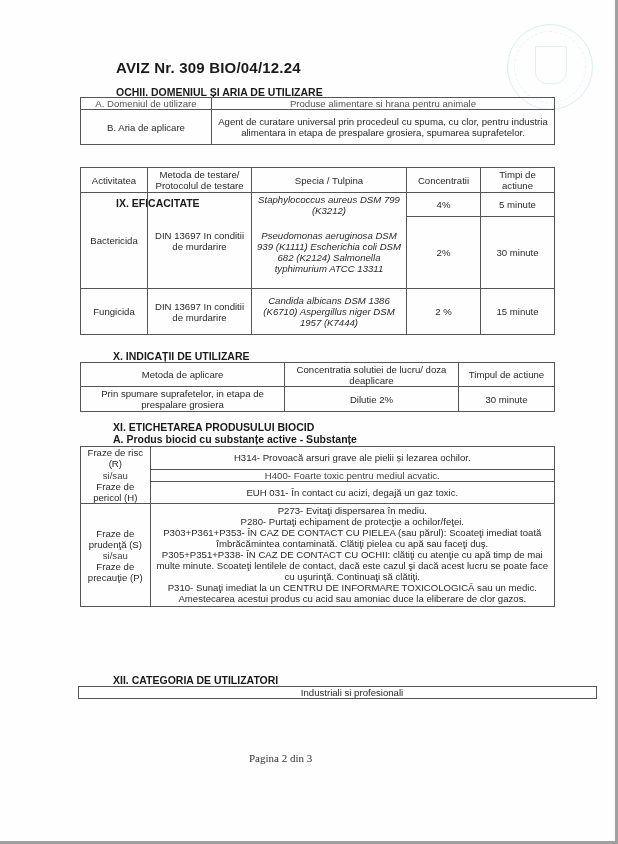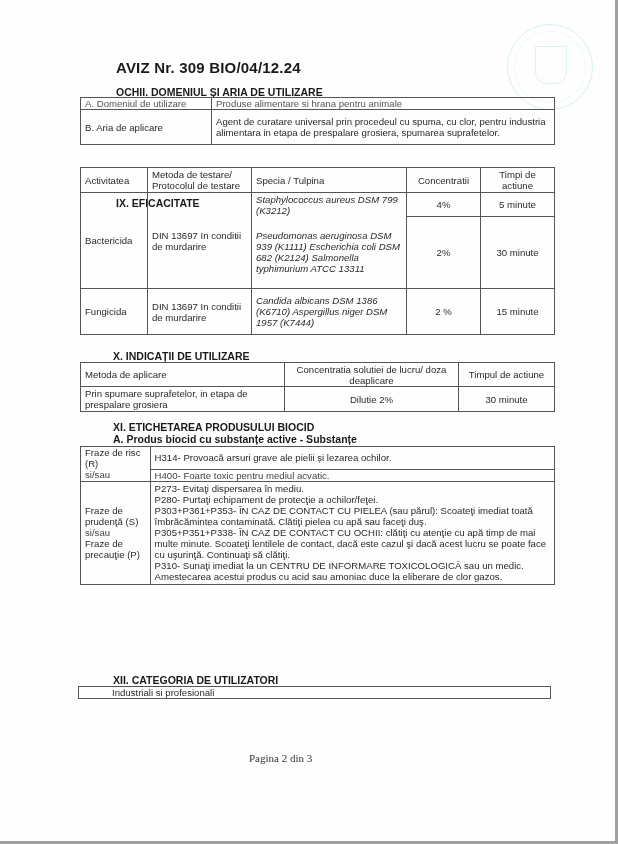--- a/index.html
+++ b/index.html
@@ -11,21 +11,21 @@
   .edge-bottom { position: absolute; left: 0; bottom: 0; width: 618px; height: 3px; background: #a0a0a0; }
   .stamp {
     position: absolute; left: 507px; top: 24px; width: 84px; height: 84px; border-radius: 50%;
     border: 1px solid #d6f0f6; 
   }
   .stamp .inner { position: absolute; left: 27px; top: 21px; width: 30px; height: 36px; border: 1px solid #dcf2f8; border-radius: 0 0 12px 12px; }
   .stamp .ring { position: absolute; left: 6px; top: 6px; width: 70px; height: 70px; border-radius: 50%; border: 1px dashed #e2f4f9; }
   .title { position: absolute; left: 116px; top: 59px; font-size: 15px; font-weight: bold; letter-spacing: 0.2px; color: #1a1a1a; }
   .sec { position: absolute; font-size: 10.5px; font-weight: bold; color: #1a1a1a; }
   table { position: absolute; border-collapse: collapse; font-size: 9.6px; color: #2a2a2a; }
-  td { border: 1px solid #555; padding: 0 4px; vertical-align: middle; line-height: 11px; }
+  td { border: 1px solid #555; padding: 0 4px; vertical-align: middle; line-height: 11px; text-align: center; }
   .c { text-align: center; }
   .i { font-style: italic; }
   .footer { position: absolute; left: 249px; top: 752px; font-family: "Liberation Serif", serif; font-size: 11px; color: #333; }
   .ghs { display: inline-block; vertical-align: middle; }
   .ghs-lbl { display: inline-block; vertical-align: bottom; margin-right: 8px; }
   .blur { color: #444; }
 </style>
 </head>
 <body>
 
@@ -103,40 +103,44 @@
 <table style="left:80px; top:446px; width:475px;">
   <tbody>
   <tr style="height:11px;">
     <td style="border-bottom:none;">Fraze de risc (R)</td>
     <td>H314- Provoacă arsuri grave ale pielii și lezarea ochilor.</td>
   </tr>
   <tr style="height:11px;">
     <td class="blur" style="border-top:none; border-bottom:none;">si/sau</td>
     <td class="blur">H400- Foarte toxic pentru mediul acvatic.</td>
   </tr>
+  <tr style="height:11px;">
+    <td style="border-top:none;">Fraze de pericol (H)</td>
+    <td>EUH 031- În contact cu acizi, degajă un gaz toxic.</td>
+  </tr>
   <tr>
     <td style="vertical-align:middle;">
       <div>Fraze de prudenţă (S)</div>
       <div class="blur">si/sau</div>
       <div>Fraze de precauţie (P)</div>
     </td>
     <td style="padding-top:1px; padding-bottom:2px;">
       <div>P273- Evitaţi dispersarea în mediu.</div>
       <div>P280- Purtaţi echipament de protecţie a ochilor/feţei.</div>
       <div>P303+P361+P353- ÎN CAZ DE CONTACT CU PIELEA (sau părul): Scoateţi imediat toată îmbrăcămintea contaminată. Clătiţi pielea cu apă sau faceţi duş.</div>
       <div>P305+P351+P338- ÎN CAZ DE CONTACT CU OCHII: clătiţi cu atenţie cu apă timp de mai multe minute. Scoateţi lentilele de contact, dacă este cazul şi dacă acest lucru se poate face cu uşurinţă. Continuaţi să clătiţi.</div>
       <div>P310- Sunaţi imediat la un CENTRU DE INFORMARE TOXICOLOGICĂ sau un medic.</div>
       <div>Amestecarea acestui produs cu acid sau amoniac duce la eliberare de clor gazos.</div>
     </td>
   </tr>
 </tbody>
   </table>
 
 <div class="sec" style="left:113px; top:674px;">XII. CATEGORIA DE UTILIZATORI</div>
-<table style="left:78px; top:686px; width:473px;">
+<table style="left:78px; top:686px; width:519px;">
   <tbody>
       <tr style="height:12px;">
     <td style="padding-left:33px;">Industriali si profesionali</td>
   </tr>
 </tbody>
   </table>
 
 <div class="footer">Pagina 2 din 3</div>
 
 <div class="edge-right"></div>

